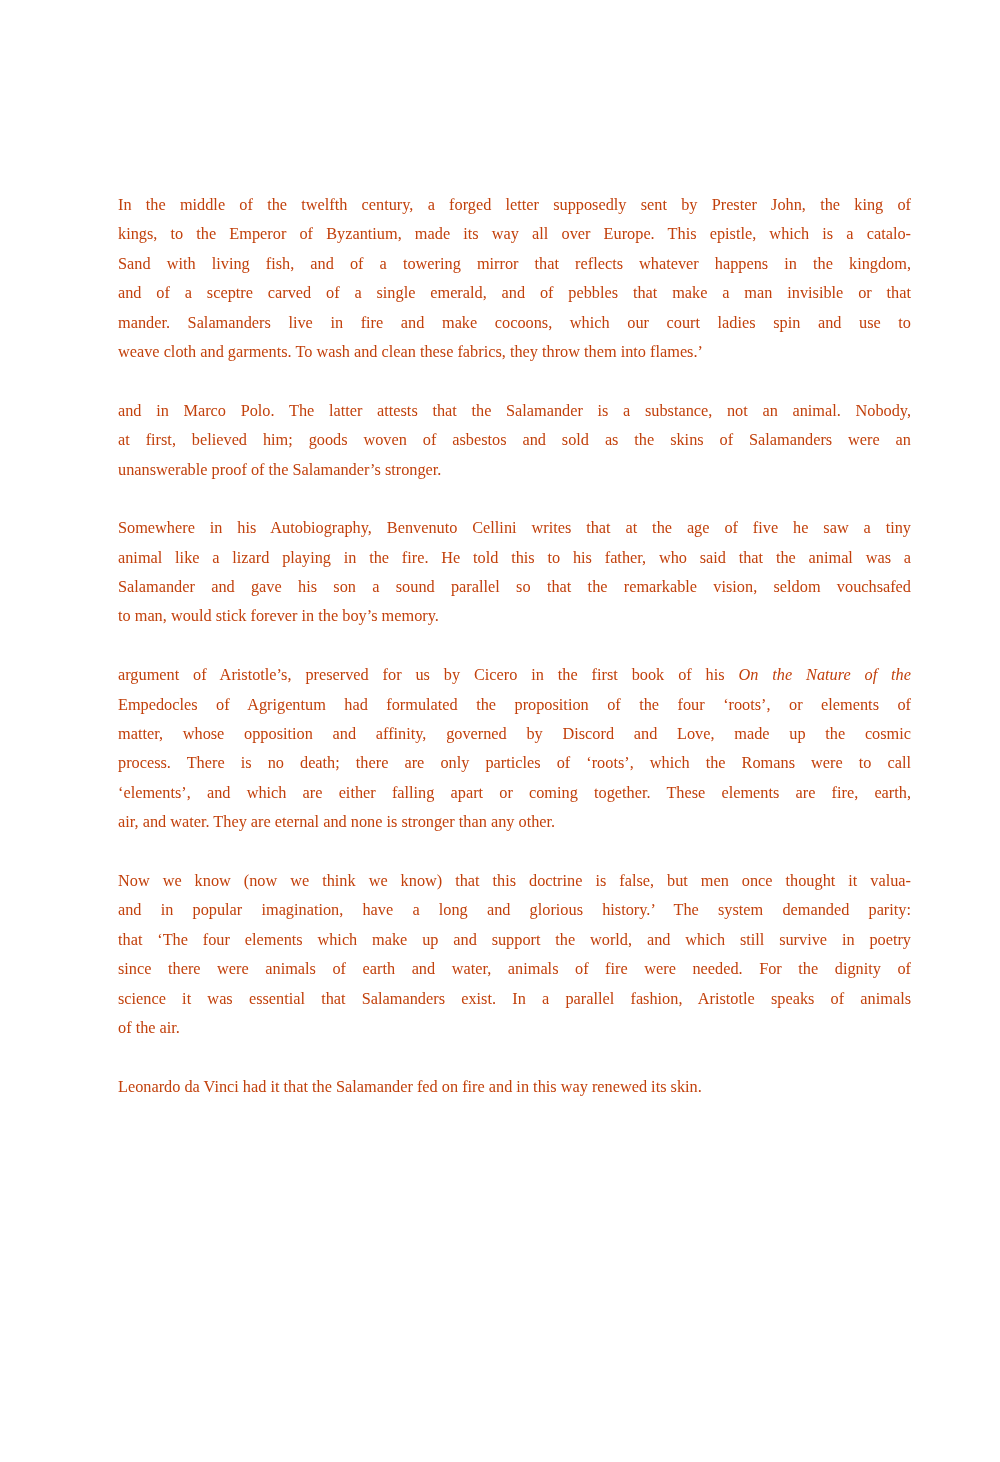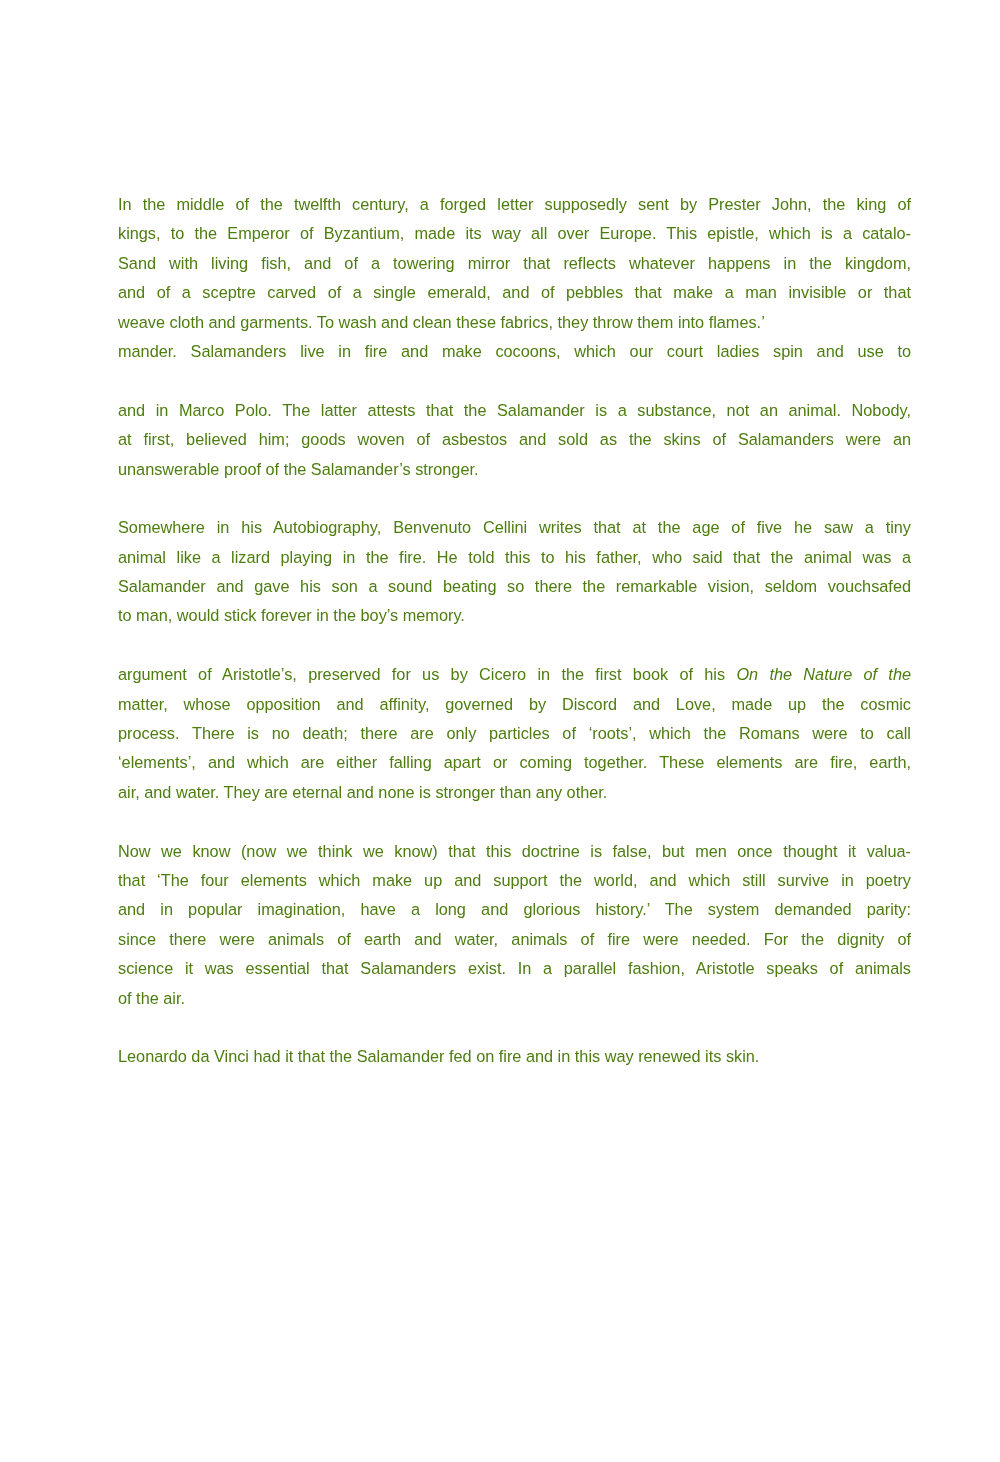--- a/index.html
+++ b/index.html
@@ -11,23 +11,23 @@
       width: 1000px;
       height: 1462px;
       position: relative;
       overflow: hidden;
     }
     .page {
       position: absolute;
       left: 118px;
       top: 190px;
       width: 793px;
-      font-family: Liberation Sans, sans-serif;
+      font-family: Liberation Serif, serif;
       font-size: 16.3px;
-      color: #4d7c0f;
+      color: #c2410c;
     }
     .para {
       margin: 0 0 29.4px 0;
     }
     .line {
       display: block;
       height: 29.4px;
       line-height: 29.4px;
       white-space: nowrap;
       text-align: justify;
@@ -44,49 +44,50 @@
 </head>
 <body>
 
 <div class="page">
 
   <p class="para">
     <span class="line">In the middle of the twelfth century, a forged letter supposedly sent by Prester John, the king of</span>
     <span class="line">kings, to the Emperor of Byzantium, made its way all over Europe. This epistle, which is a catalo-</span>
     <span class="line">Sand with living fish, and of a towering mirror that reflects whatever happens in the kingdom,</span>
     <span class="line">and of a sceptre carved of a single emerald, and of pebbles that make a man invisible or that</span>
+    <span class="line">mander. Salamanders live in fire and make cocoons, which our court ladies spin and use to</span>
     <span class="line last">weave cloth and garments. To wash and clean these fabrics, they throw them into flames.’</span>
-    <span class="line">mander. Salamanders live in fire and make cocoons, which our court ladies spin and use to</span>
   </p>
 
   <p class="para">
     <span class="line">and in Marco Polo. The latter attests that the Salamander is a substance, not an animal. Nobody,</span>
     <span class="line">at first, believed him; goods woven of asbestos and sold as the skins of Salamanders were an</span>
     <span class="line last">unanswerable proof of the Salamander’s stronger.</span>
   </p>
 
   <p class="para">
     <span class="line">Somewhere in his Autobiography, Benvenuto Cellini writes that at the age of five he saw a tiny</span>
     <span class="line">animal like a lizard playing in the fire. He told this to his father, who said that the animal was a</span>
-    <span class="line">Salamander and gave his son a sound beating so there the remarkable vision, seldom vouchsafed</span>
+    <span class="line">Salamander and gave his son a sound parallel so that the remarkable vision, seldom vouchsafed</span>
     <span class="line last">to man, would stick forever in the boy’s memory.</span>
   </p>
 
   <p class="para">
     <span class="line"><span>argument of Aristotle’s, preserved for us by Cicero in the first book of his </span><span class="ital">On the Nature of the</span></span>
+    <span class="line">Empedocles of Agrigentum had formulated the proposition of the four ‘roots’, or elements of</span>
     <span class="line">matter, whose opposition and affinity, governed by Discord and Love, made up the cosmic</span>
     <span class="line">process. There is no death; there are only particles of ‘roots’, which the Romans were to call</span>
     <span class="line">‘elements’, and which are either falling apart or coming together. These elements are fire, earth,</span>
     <span class="line last">air, and water. They are eternal and none is stronger than any other.</span>
   </p>
 
   <p class="para">
     <span class="line">Now we know (now we think we know) that this doctrine is false, but men once thought it valua-</span>
+    <span class="line">and in popular imagination, have a long and glorious history.’ The system demanded parity:</span>
     <span class="line">that ‘The four elements which make up and support the world, and which still survive in poetry</span>
-    <span class="line">and in popular imagination, have a long and glorious history.’ The system demanded parity:</span>
     <span class="line">since there were animals of earth and water, animals of fire were needed. For the dignity of</span>
     <span class="line">science it was essential that Salamanders exist. In a parallel fashion, Aristotle speaks of animals</span>
     <span class="line last">of the air.</span>
   </p>
 
   <p class="para">
     <span class="line last">Leonardo da Vinci had it that the Salamander fed on fire and in this way renewed its skin.</span>
   </p>
 
 </div>

